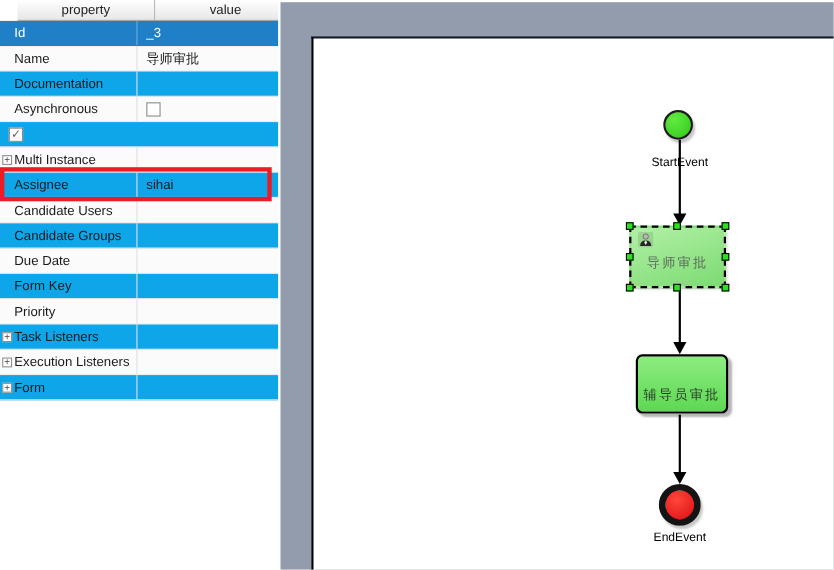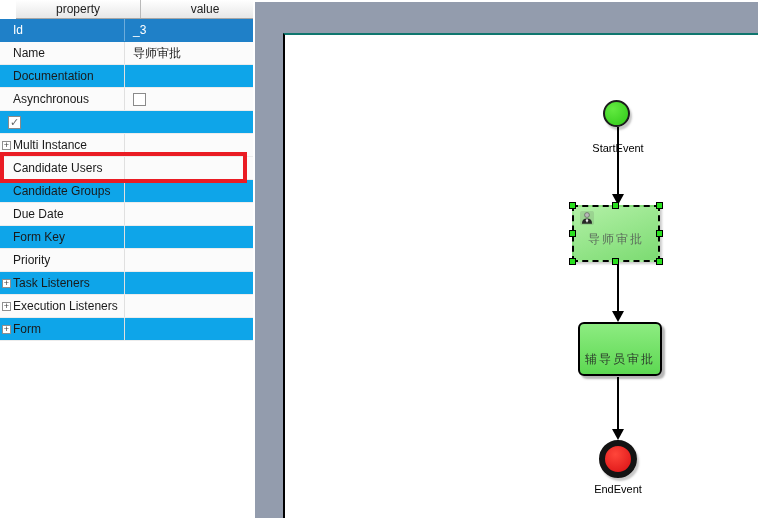--- a/index.html
+++ b/index.html
@@ -34,21 +34,21 @@
               display:flex; align-items:center; justify-content:center; }
   .checkbox .mark { font-size:11px; color:#666; line-height:11px; }
 
   .red-annotation { position:absolute; left:0; top:152px; width:247px; height:31px;
                     border:4px solid #ea1c24; z-index:5; pointer-events:none; }
 
   
   .canvas-area { position:absolute; left:253px; top:0; width:505px; height:518px; background:#fff; }
   .gray-bg { position:absolute; left:2px; top:2px; right:0; bottom:0; background:#939cad; }
   .page { position:absolute; left:30px; top:33px; width:475px; height:485px; background:#fff;
-          border-top:2px solid #0f766e; border-left:2px solid #000; }
+          border-top:2px solid #0f172a; border-left:2px solid #000; }
 
   .conn-line { position:absolute; width:2px; background:#000; }
   .arrow-down { position:absolute; width:0; height:0;
                 border-left:6px solid transparent; border-right:6px solid transparent;
                 border-top:11px solid #000; }
 
   .start-event { position:absolute; left:318px; top:65px; width:27px; height:27px;
                  border:2px solid #1c1c1c; border-radius:50%;
                  background:radial-gradient(circle at 35% 30%, #63ea41, #2fc818);
                  box-shadow:2px 3px 2px rgba(130,130,130,0.45); }
@@ -136,20 +136,28 @@
       </div>
 
       <div class="prow">
         <div class="lcell has-exp">
           <span class="expander">+</span>
           <span>Multi Instance</span>
         </div>
         <div class="vcell"></div>
       </div>
 
+      <div class="prow alt">
+        <div class="lcell">
+            <span>Assignee</span>
+          </div>
+        <div class="vcell">
+            <span>sihai</span>
+          </div>
+      </div>
 
       <div class="prow">
         <div class="lcell">
             <span>Candidate Users</span>
           </div>
         <div class="vcell"></div>
       </div>
 
       <div class="prow alt">
         <div class="lcell">

